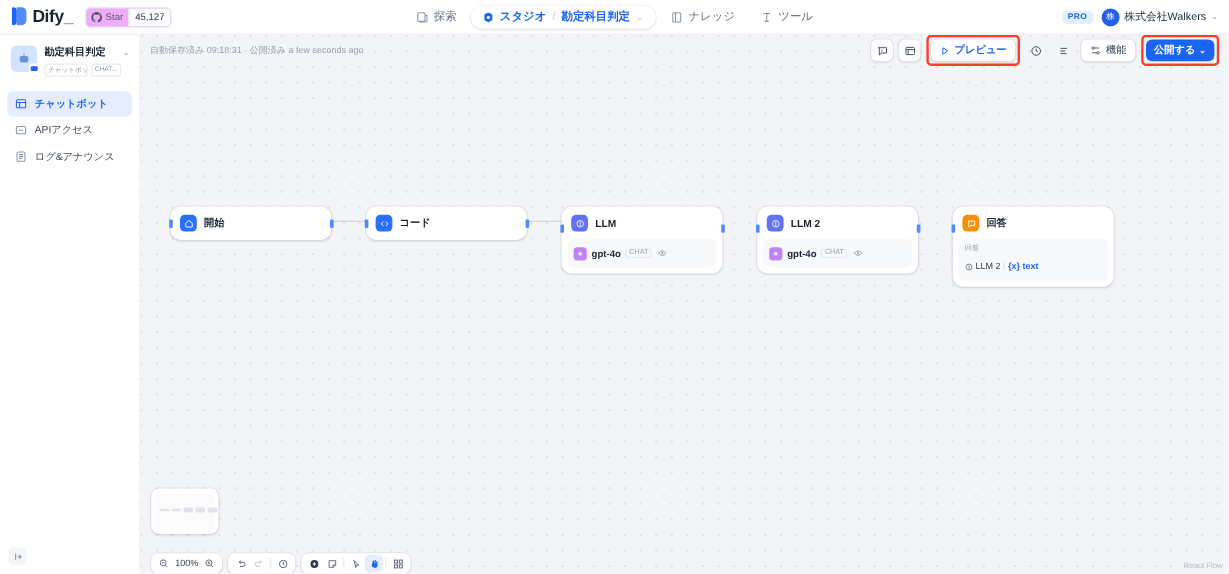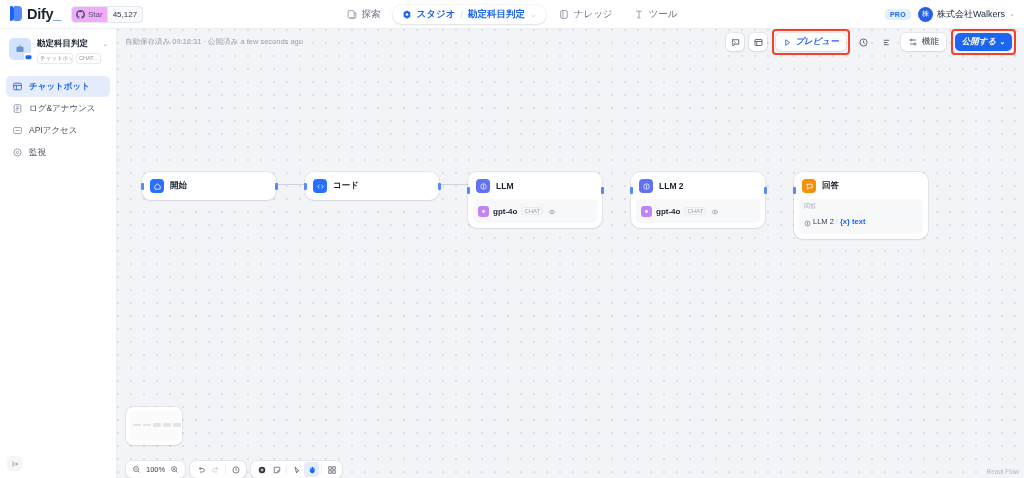--- a/index.html
+++ b/index.html
@@ -123,21 +123,21 @@
     display: flex; align-items: center; padding: 0 8px; z-index: 20; text-align: right;
   }
   .autosave { font-size: 7.5px; color: #98a0af; white-space: nowrap; }
   .hdr-right { margin-left: auto; display: flex; align-items: center; gap: 5px; }
   .icon-btn {
     width: 18px; height: 18px; border-radius: 5px; background: #fff;
     display: flex; align-items: center; justify-content: center; cursor: pointer;
     box-shadow: 0 1px 2px rgba(16,24,40,.08), 0 0 0 1px rgba(16,24,40,.05);
   }
   .icon-btn.plain { box-shadow: none; background: transparent; }
-  .hl-box { position: relative; padding: 2px; border: 2px solid #f6402c; border-radius: 4px; display: flex; font-style: italic; }
+  .hl-box { position: relative; padding: 2px; border: 2px solid #f6402c; border-radius: 4px; display: flex; }
   .preview-btn {
     display: flex; align-items: center; gap: 3px; height: 18px; padding: 0 7px;
     background: #fff; border-radius: 5px; font-size: 8.5px; color: #1c64f2; font-weight: 700;
     cursor: pointer; white-space: nowrap;
     box-shadow: 0 1px 2px rgba(16,24,40,.08), 0 0 0 1px rgba(16,24,40,.05);
   }
   .feature-btn {
     display: flex; align-items: center; gap: 4px; height: 18px; padding: 0 7px;
     background: #fff; border-radius: 5px; font-size: 8.5px; color: #354052; cursor: pointer;
     box-shadow: 0 1px 2px rgba(16,24,40,.08), 0 0 0 1px rgba(16,24,40,.05);
@@ -304,38 +304,31 @@
       <div class="side-nav">
         <div class="side-item active">
           <svg class="side-ico" viewBox="0 0 20 20" fill="none" stroke="#1c64f2" stroke-width="1.6">
             <rect x="3" y="4" width="14" height="12" rx="2"></rect>
               <path d="M3 8h14M8 8v8"></path>
           </svg>
           <span>チャットボット</span>
         </div>
         <div class="side-item">
           <svg class="side-ico" viewBox="0 0 20 20" fill="none" stroke="#8d95a5" stroke-width="1.6">
+            <rect x="3" y="4.5" width="14" height="11" rx="2"></rect>
+              <path d="M7 10h6"></path>
+          </svg>
+          <span>APIアクセス</span>
+        </div>
+        <div class="side-item">
+          <svg class="side-ico" viewBox="0 0 20 20" fill="none" stroke="#8d95a5" stroke-width="1.6">
             <rect x="4" y="3" width="12" height="14" rx="2"></rect>
               <path d="M7 7h6M7 10h6M7 13h4"></path>
           </svg>
           <span>ログ&amp;アナウンス</span>
-        </div>
-        <div class="side-item">
-          <svg class="side-ico" viewBox="0 0 20 20" fill="none" stroke="#8d95a5" stroke-width="1.6">
-            <rect x="3" y="4.5" width="14" height="11" rx="2"></rect>
-              <path d="M7 10h6"></path>
-          </svg>
-          <span>APIアクセス</span>
-        </div>
-        <div class="side-item">
-          <svg class="side-ico" viewBox="0 0 20 20" fill="none" stroke="#8d95a5" stroke-width="1.6">
-            <circle cx="10" cy="10" r="6.5"></circle>
-              <circle cx="10" cy="10" r="2"></circle>
-          </svg>
-          <span>監視</span>
         </div>
       </div>
 
       <div class="side-bottom">
         <div class="collapse-btn">
           <svg viewBox="0 0 20 20" width="10" height="10" fill="none" stroke="#8d95a5" stroke-width="1.8">
             <path d="M6 5v10M9 10h6M12 7l3 3-3 3"></path>
           </svg>
         </div>
       </div>

